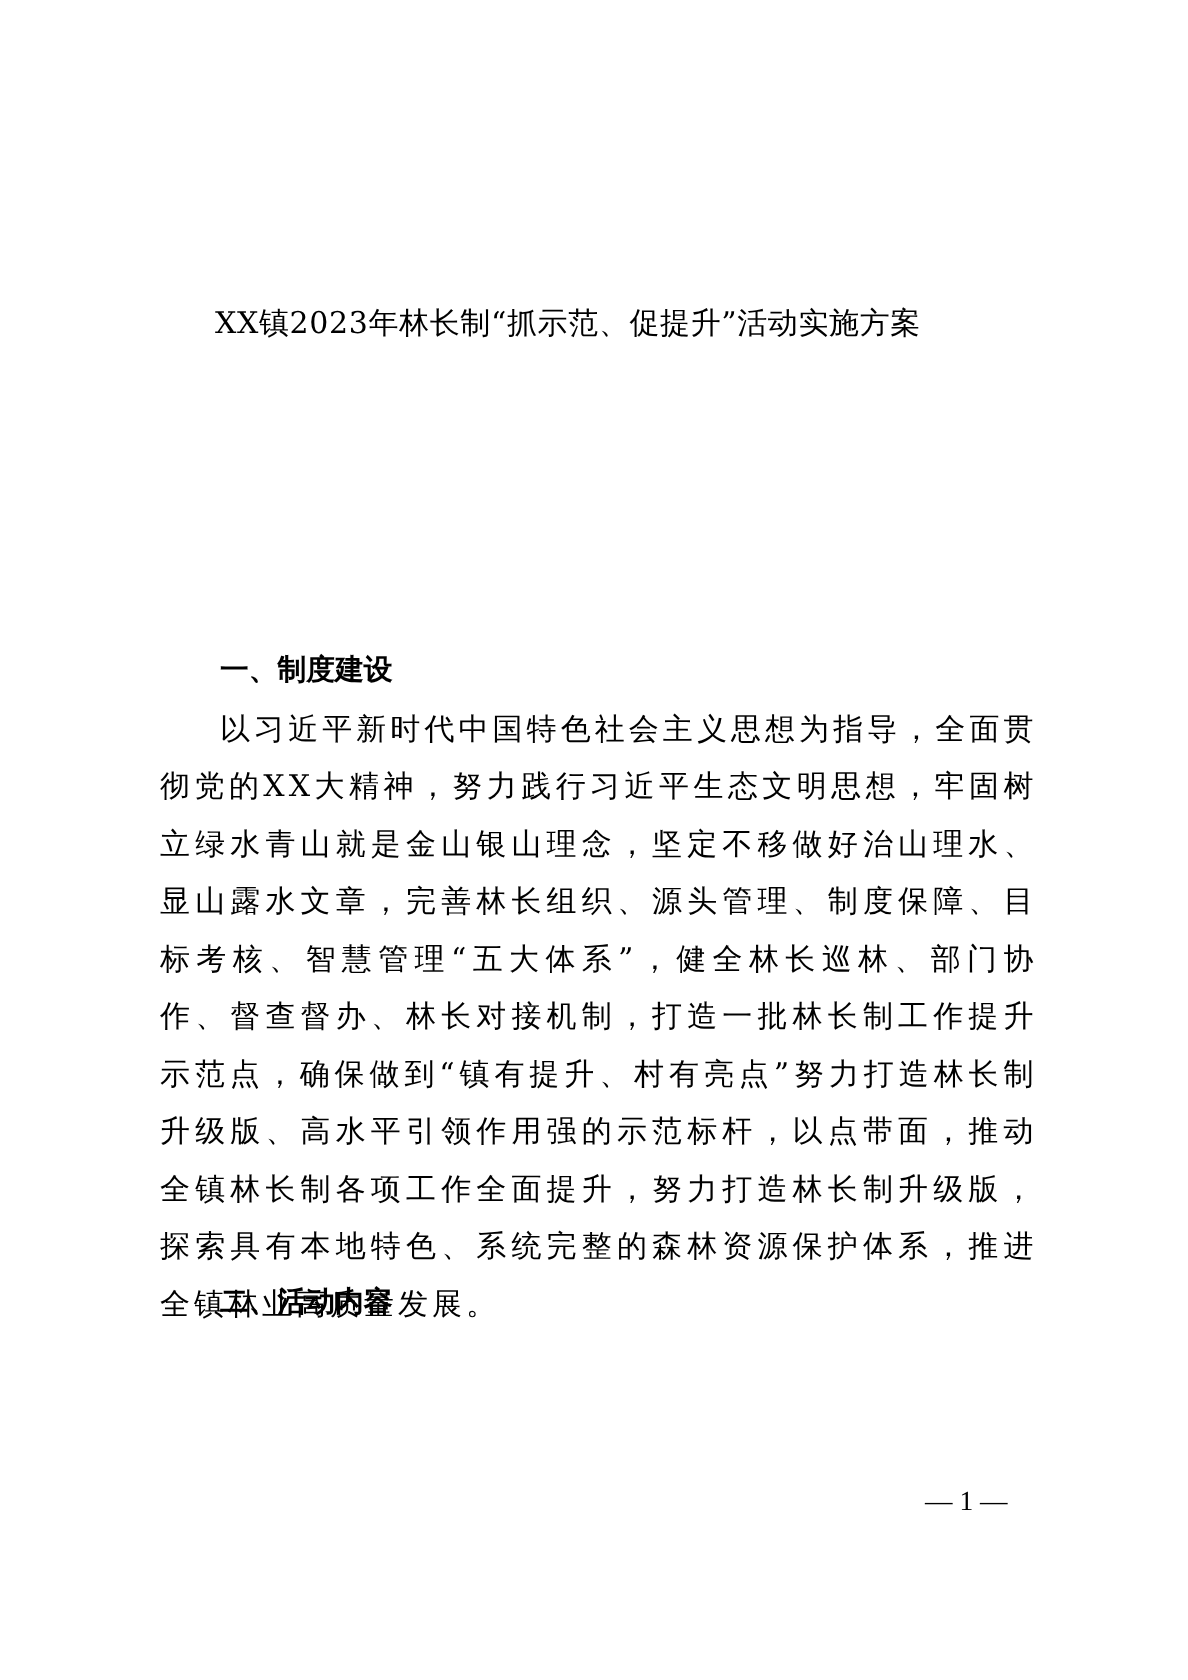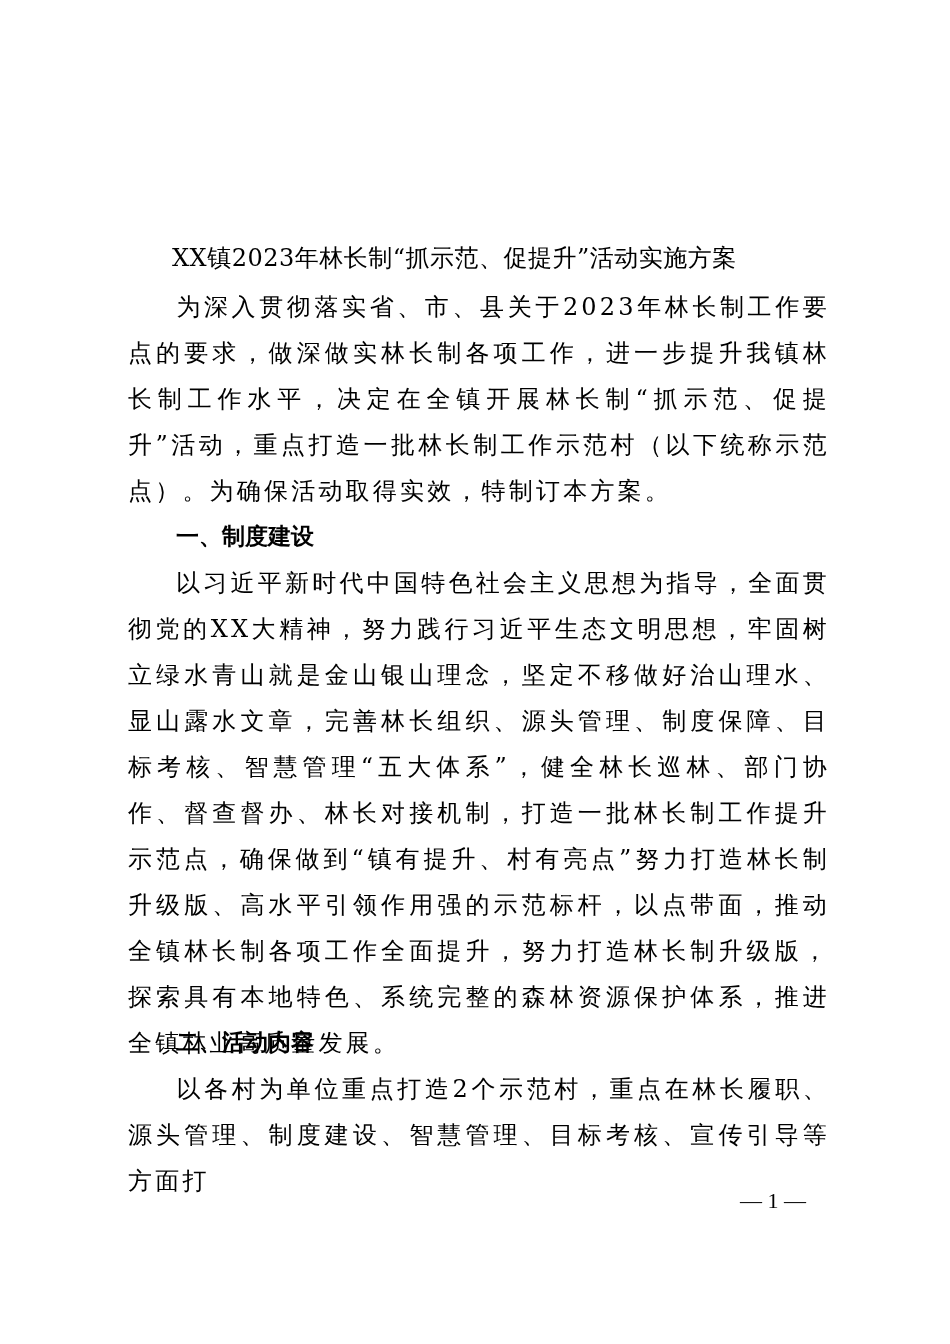--- a/index.html
+++ b/index.html
@@ -15,24 +15,22 @@
              font-family: "DejaVu Sans", "Liberation Sans", sans-serif; line-height: 36px; }
   .footer { position: absolute; left: 740px; top: 1188px; font-size: 22px; white-space: nowrap;
             font-family: "Liberation Serif", serif; }
 </style>
 </head>
 <body>
 
 <div class="page">
   <div class="title">XX镇2023年林长制“抓示范、促提升”活动实施方案</div>
 
-  <div class="para" style="top:284px;"><span class="indent"></span><span>为深入贯彻落实省、市、县关于2023年林长制工作要点的要求，做深做实林长制各项工作，进一步提升我镇林长制工作水平，决定在全镇开展林长制“抓示范、促提升”活动，重点打造一批林长制工作示范村（以下统称示范点）。为确保活动取得实效，特制订本方案。</span></div>
 
   <div class="heading" style="top:518px;">一、制度建设</div>
 
   <div class="para" style="top:560px;"><span class="indent"></span><span>以习近平新时代中国特色社会主义思想为指导，全面贯彻党的XX大精神，努力践行习近平生态文明思想，牢固树立绿水青山就是金山银山理念，坚定不移做好治山理水、显山露水文章，完善林长组织、源头管理、制度保障、目标考核、智慧管理“五大体系”，健全林长巡林、部门协作、督查督办、林长对接机制，打造一批林长制工作提升示范点，确保做到“镇有提升、村有亮点”努力打造林长制升级版、高水平引领作用强的示范标杆，以点带面，推动全镇林长制各项工作全面提升，努力打造林长制升级版，探索具有本地特色、系统完整的森林资源保护体系，推进全镇林业高质量发展。</span></div>
 
   <div class="heading" style="top:1024px;">二、活动内容</div>
 
-  <div class="para" style="top:1066px;"><span class="indent"></span><span>以各村为单位重点打造2个示范村，重点在林长履职、源头管理、制度建设、智慧管理、目标考核、宣传引导等方面打</span></div>
 
   <div class="footer">— 1 —</div>
 </div>
 
 </body></html>

